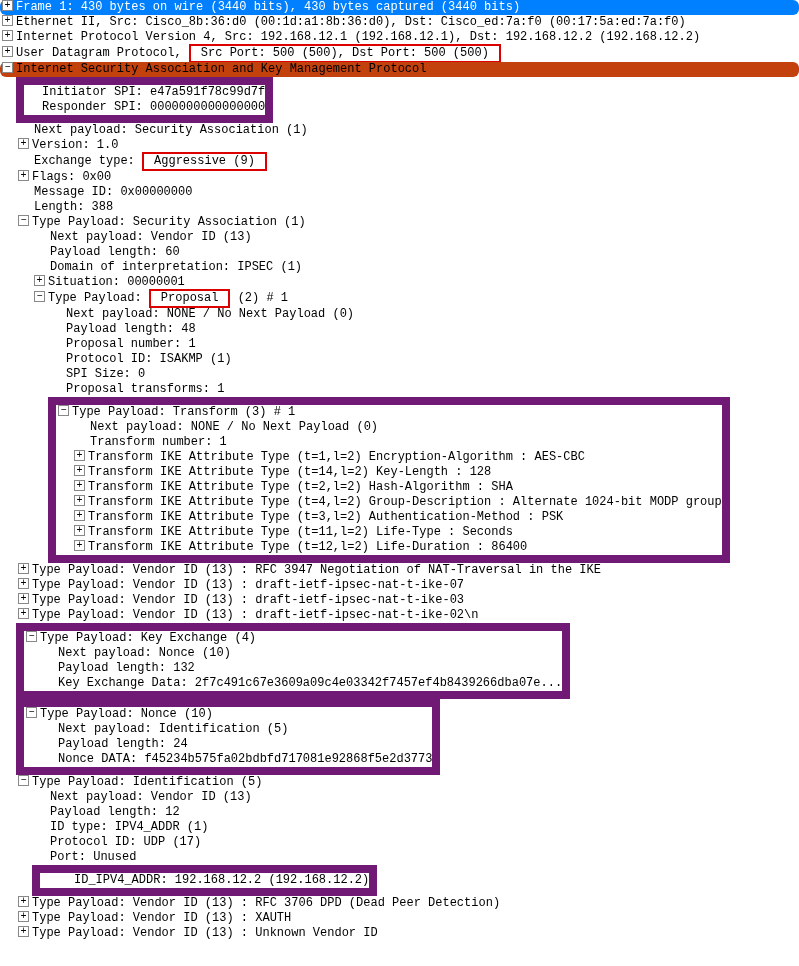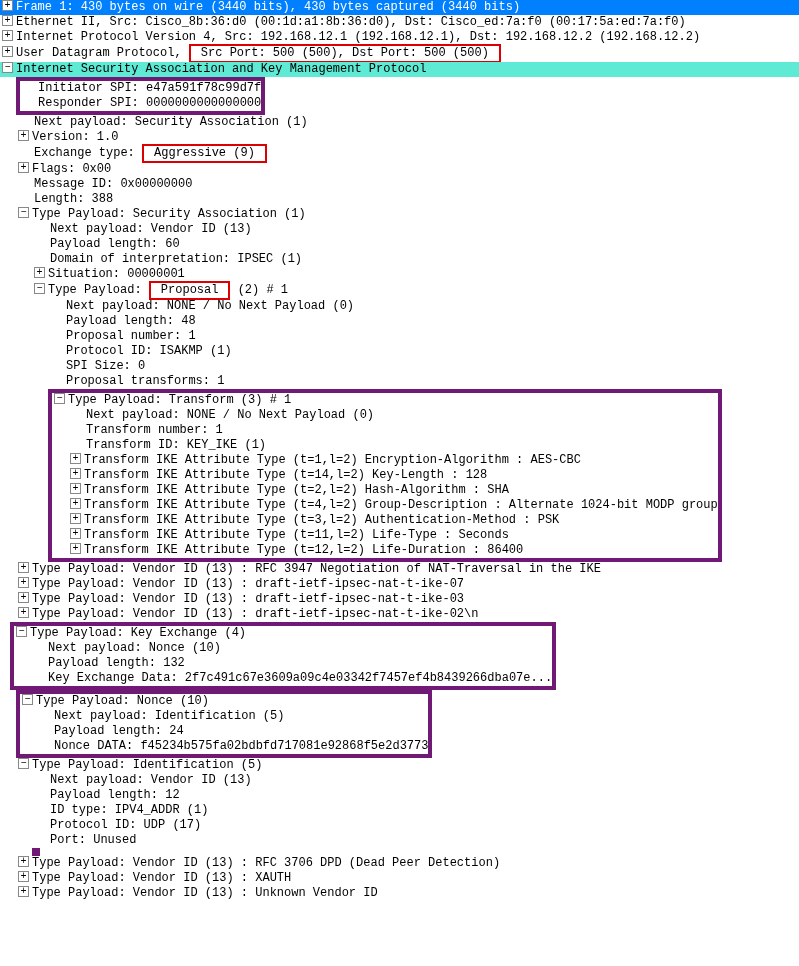--- a/index.html
+++ b/index.html
@@ -12,27 +12,28 @@
   font-size: 12px;
   line-height: 15px;
   background: #fff;
   color: #000;
   width: 799px;
 }
 .line {
   white-space: nowrap;
   position: relative;
   padding-left: 2px;
+  border-radius: 6px;
 }
 .highlight-blue {
   background: #0080ff;
   color: #fff;
 }
 .highlight-gray {
-  background: #5eead4;
+  background: #c2410c;
 }
 .expander {
   display: inline-block;
   width: 11px;
   height: 11px;
   border: 1px solid #888;
   text-align: center;
   line-height: 9px;
   font-size: 10px;
   margin-right: 3px;
@@ -45,21 +46,21 @@
 .spacer {
   display: inline-block;
 }
 .redbox {
   border: 2px solid #d00;
   display: inline-block;
   padding: 0 10px;
   margin: -1px 0;
 }
 .redbox-block {
-  border: 4px solid #701a75;
+  border: 8px solid #701a75;
   margin: 0;
 }
 </style>
 </head>
 <body>
 
 <div class="line highlight-blue">
   <span class="expander">+</span><span>Frame 1: 430 bytes on wire (3440 bits), 430 bytes captured (3440 bits)</span>
 </div>
 
@@ -159,23 +160,20 @@
   <div class="line">
     <span class="expander">−</span><span>Type Payload: Transform (3) # 1</span>
   </div>
   <div class="line">
     <span class="spacer" style="width:32px;"></span><span>Next payload: NONE / No Next Payload  (0)</span>
   </div>
   <div class="line">
     <span class="spacer" style="width:32px;"></span><span>Transform number: 1</span>
   </div>
   <div class="line">
-    <span class="spacer" style="width:32px;"></span><span>Transform ID: KEY_IKE (1)</span>
-  </div>
-  <div class="line">
     <span class="spacer" style="width:16px;"></span><span class="expander">+</span><span>Transform IKE Attribute Type (t=1,l=2) Encryption-Algorithm : AES-CBC</span>
   </div>
   <div class="line">
     <span class="spacer" style="width:16px;"></span><span class="expander">+</span><span>Transform IKE Attribute Type (t=14,l=2) Key-Length : 128</span>
   </div>
   <div class="line">
     <span class="spacer" style="width:16px;"></span><span class="expander">+</span><span>Transform IKE Attribute Type (t=2,l=2) Hash-Algorithm : SHA</span>
   </div>
   <div class="line">
     <span class="spacer" style="width:16px;"></span><span class="expander">+</span><span>Transform IKE Attribute Type (t=4,l=2) Group-Description : Alternate 1024-bit MODP group</span>
@@ -197,21 +195,21 @@
 <div class="line">
   <span class="spacer" style="width:16px;"></span><span class="expander">+</span><span>Type Payload: Vendor ID (13) : draft-ietf-ipsec-nat-t-ike-07</span>
 </div>
 <div class="line">
   <span class="spacer" style="width:16px;"></span><span class="expander">+</span><span>Type Payload: Vendor ID (13) : draft-ietf-ipsec-nat-t-ike-03</span>
 </div>
 <div class="line">
   <span class="spacer" style="width:16px;"></span><span class="expander">+</span><span>Type Payload: Vendor ID (13) : draft-ietf-ipsec-nat-t-ike-02\n</span>
 </div>
 
-<div class="redbox-block" style="margin-left:10px; width:fit-content;">
+<div class="redbox-block" style="margin-left:16px; width:fit-content;">
   <div class="line">
     <span class="expander">−</span><span>Type Payload: Key Exchange (4)</span>
   </div>
   <div class="line">
     <span class="spacer" style="width:32px;"></span><span>Next payload: Nonce (10)</span>
   </div>
   <div class="line">
     <span class="spacer" style="width:32px;"></span><span>Payload length: 132</span>
   </div>
   <div class="line">
@@ -247,20 +245,23 @@
   <span class="spacer" style="width:48px;"></span><span>ID type: IPV4_ADDR (1)</span>
 </div>
 <div class="line">
   <span class="spacer" style="width:48px;"></span><span>Protocol ID: UDP (17)</span>
 </div>
 <div class="line">
   <span class="spacer" style="width:48px;"></span><span>Port: Unused</span>
 </div>
 
 <div class="redbox-block" style="margin-left:32px; width:fit-content;">
+  <div class="line">
+    <span class="spacer" style="width:32px;"></span><span>ID_IPV4_ADDR: 192.168.12.2 (192.168.12.2)</span>
+  </div>
 </div>
 
 <div class="line">
   <span class="spacer" style="width:16px;"></span><span class="expander">+</span><span>Type Payload: Vendor ID (13) : RFC 3706 DPD (Dead Peer Detection)</span>
 </div>
 <div class="line">
   <span class="spacer" style="width:16px;"></span><span class="expander">+</span><span>Type Payload: Vendor ID (13) : XAUTH</span>
 </div>
 <div class="line">
   <span class="spacer" style="width:16px;"></span><span class="expander">+</span><span>Type Payload: Vendor ID (13) : Unknown Vendor ID</span>

